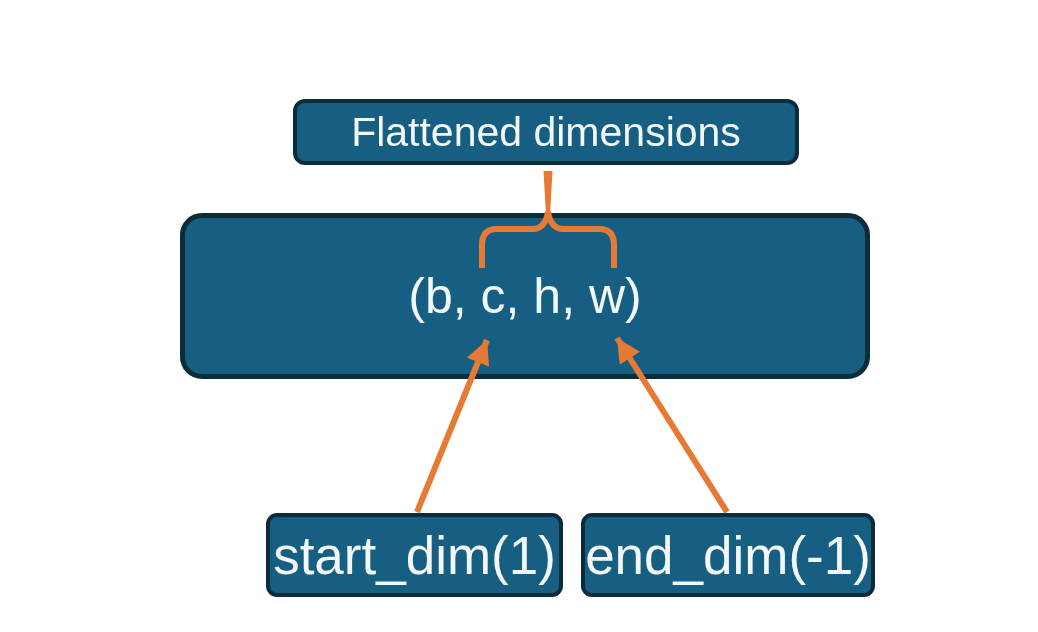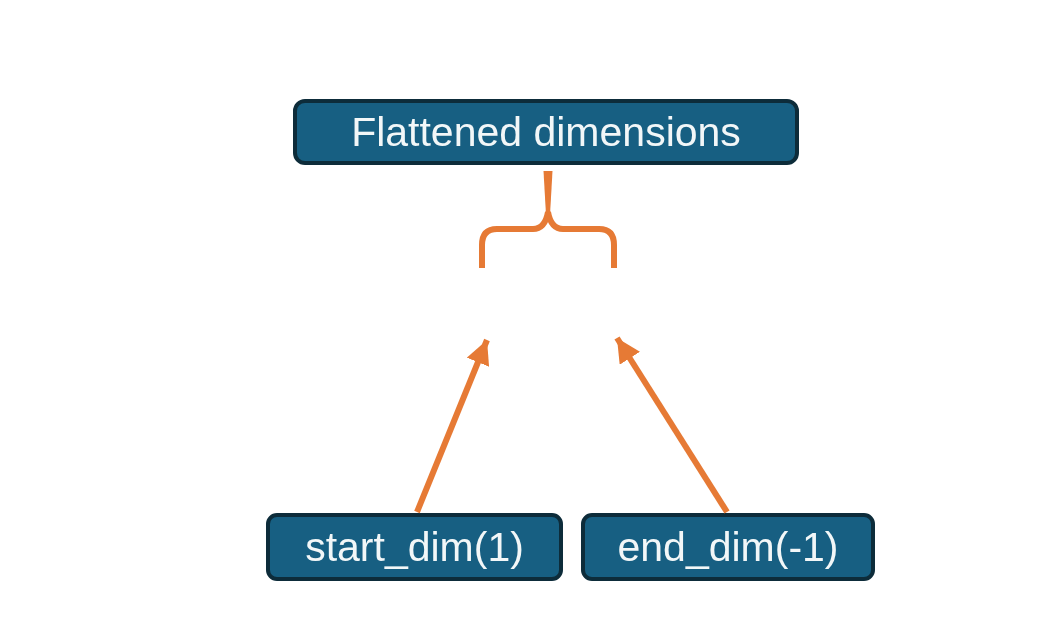--- a/index.html
+++ b/index.html
@@ -38,24 +38,24 @@
     font-size: 41px;
   }
   .main-box {
     left: 180px; top: 213px;
     width: 690px; height: 166px;
     border-width: 5px;
     border-radius: 22px;
     font-size: 50px;
   }
   .small-box {
-    width: 297px; height: 68px;
+    width: 297px; height: 84px;
     top: 513px;
     border-radius: 11px;
-    font-size: 41px;
+    font-size: 53px;
   }
   .start-box { left: 266px; }
   .end-box   { left: 581px; width: 294px; justify-content: center; }
   .overlay {
     position: absolute;
     left: 0; top: 0;
     width: 1038px; height: 632px;
     pointer-events: none;
   }
   .orange-stroke {
@@ -72,20 +72,23 @@
 </style>
 </head>
 <body>
 
 <div class="canvas">
 
   <div class="box top-box">
     <span>Flattened dimensions</span>
   </div>
 
+  <div class="box main-box">
+    <span>(b, c, h, w)</span>
+  </div>
 
   <div class="box small-box start-box">
     <span>start_dim(1)</span>
   </div>
 
   <div class="box small-box end-box">
     <span>end_dim(-1)</span>
   </div>
 
   <svg class="overlay" width="1038" height="632" viewBox="0 0 1038 632" xmlns="http://www.w3.org/2000/svg">

